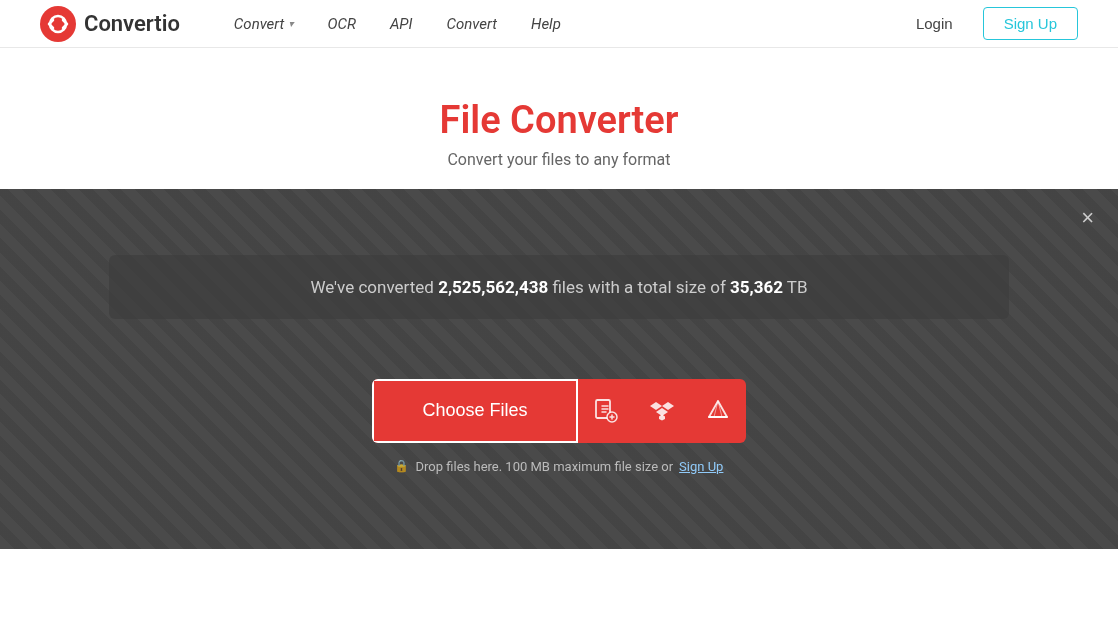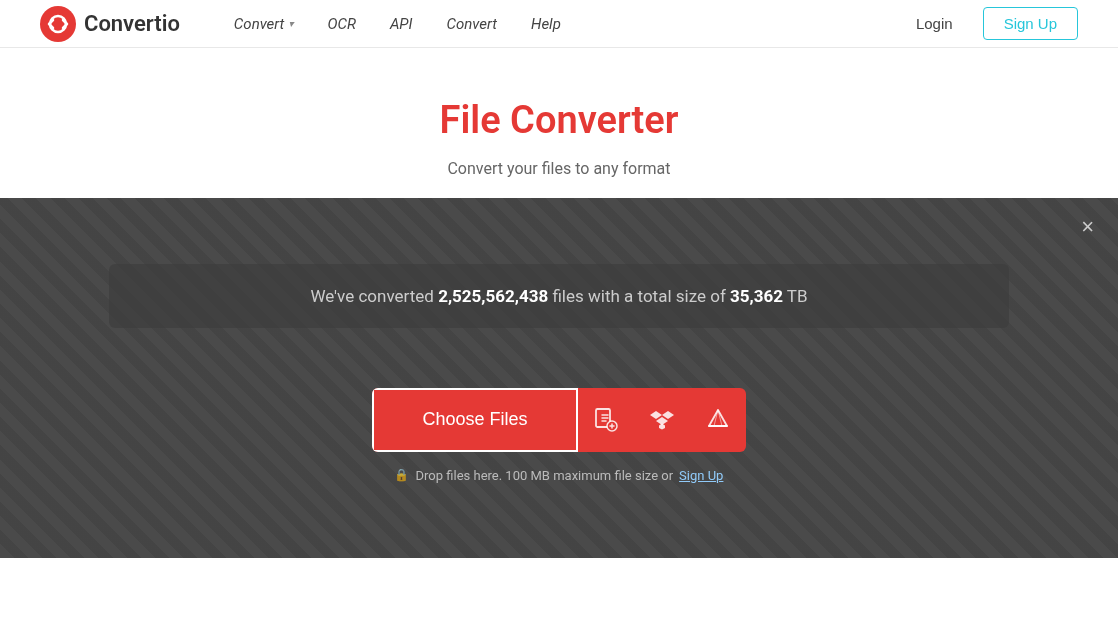--- a/index.html
+++ b/index.html
@@ -83,21 +83,21 @@
       background: #fff;
     }
     .hero-title {
       font-size: 38px;
       font-weight: 600;
       color: #e53935;
     }
     .hero-subtitle {
       font-size: 16px;
       color: #666;
-      margin-top: 17px;
+      margin-top: 8px;
     }
 
     
     .upload-section {
       background: #4a4a4a;
       background-image: repeating-linear-gradient(
         45deg,
         transparent,
         transparent 10px,
         rgba(0,0,0,0.08) 10px,

